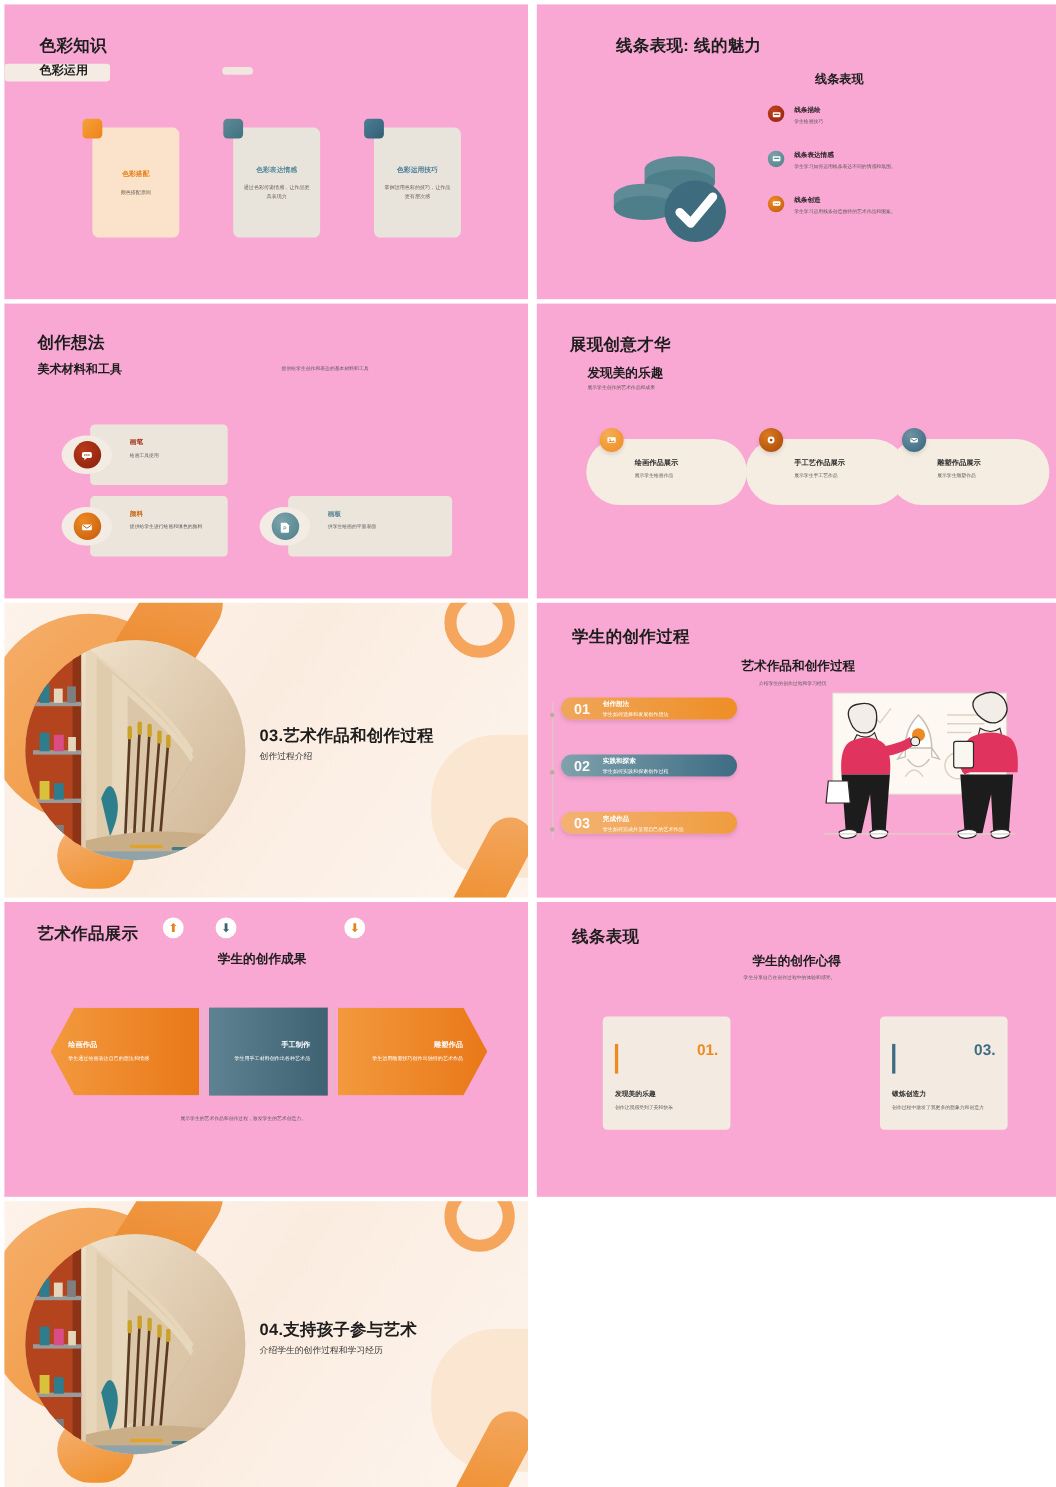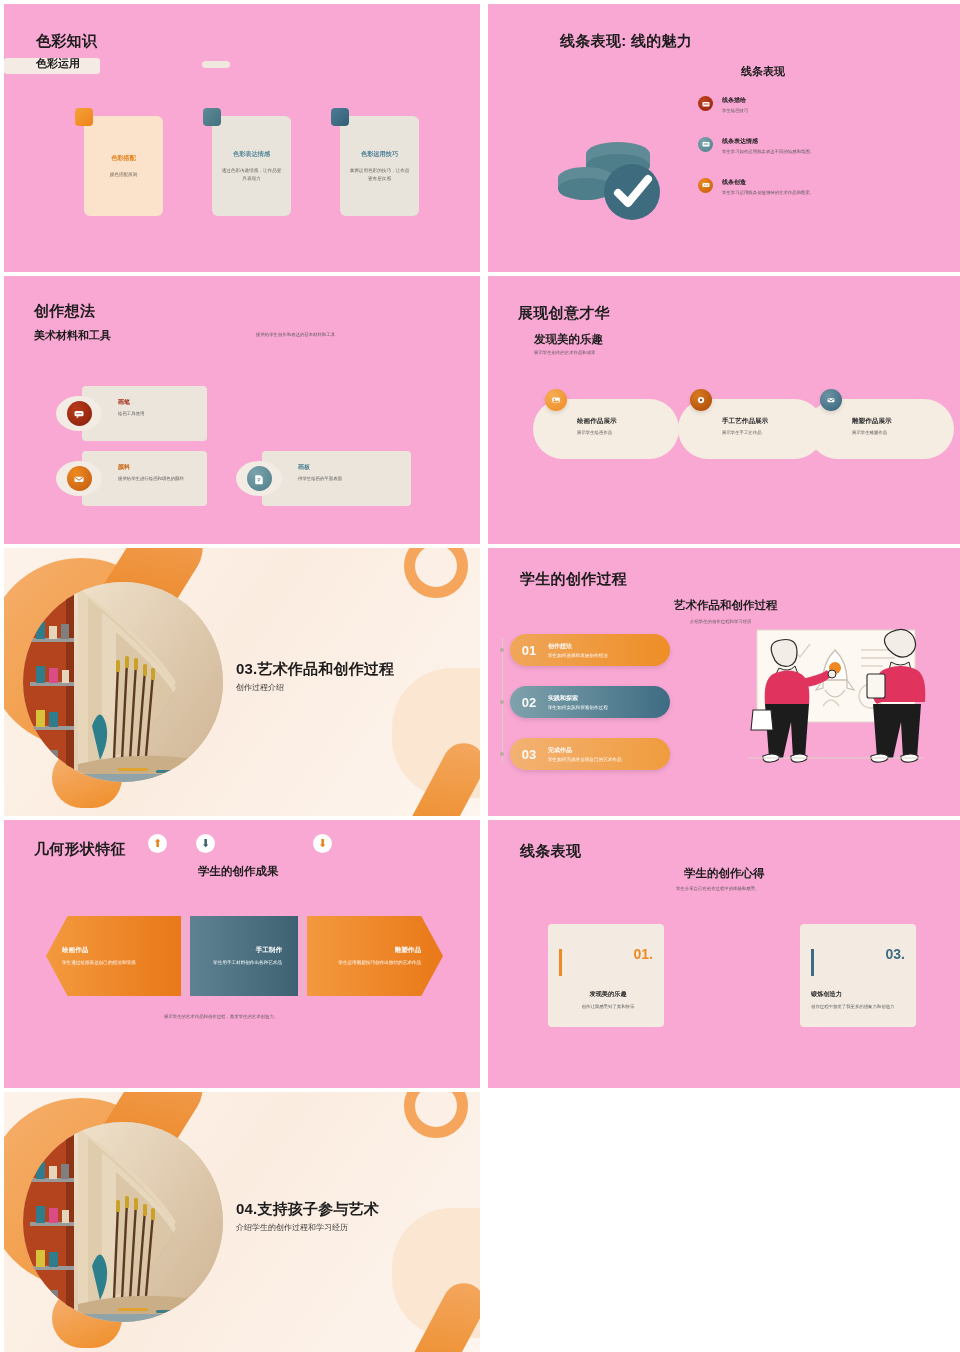--- a/index.html
+++ b/index.html
@@ -74,21 +74,21 @@
   .w-txt h5 { font-size:6.6px; font-weight:bold; margin-bottom:4px; }
 
   
   .sec { background:linear-gradient(125deg,#fdf3ea 0%,#fbece0 45%,#fdf5ee 100%); }
   .blob { position:absolute; border-radius:50%; }
   .sec-title { position:absolute; left:232px; top:112px; font-size:15px; font-weight:bold; color:#1d1d1d; letter-spacing:.2px; }
   .sec-sub { position:absolute; left:232px; top:134px; font-size:8px; color:#3a3a3a; }
   .photo { position:absolute; left:14px; top:30px; width:210px; height:208px; overflow:hidden; }
 
   
-  .p-bar { position:absolute; left:22px; width:160px; height:32px; border-radius:16px; box-shadow:0 2px 5px rgba(0,0,0,.12); display:flex; align-items:center; }
+  .p-bar { position:absolute; left:22px; width:160px; height:20px; border-radius:16px; box-shadow:0 2px 5px rgba(0,0,0,.12); display:flex; align-items:center; }
   .p-num { font-size:13px; font-weight:bold; color:#fff; width:38px; text-align:center; opacity:.95; }
   .p-bar h5 { font-size:6px; font-weight:bold; color:#fff; margin-bottom:2.5px; }
   .p-bar p { font-size:4.6px; color:#fff; }
   .p-rail { position:absolute; left:14px; top:90px; width:1px; height:125px; background:#d8cec3; }
   .p-dot { position:absolute; left:12px; width:4px; height:4px; border-radius:50%; background:#b8aca0; }
 
   
   .chev { position:absolute; height:80px; display:flex; flex-direction:column; justify-content:center; padding:0 16px; }
   .chev h5 { font-size:6.6px; font-weight:bold; color:#fff; margin-bottom:4px; }
   .chev p { font-size:4.6px; color:#fff; line-height:1.55; }
@@ -425,21 +425,21 @@
       <path d="M132 54 q-6 14 2 22 l8 -4 q-4 -10 0 -18z" fill="#E0335E"></path>
       <rect x="124" y="46" width="18" height="24" rx="2" fill="#FAF6F0" stroke="#2A2A2A" stroke-width="1.1"></rect>
       <path d="M130 76 l48 0 l-4 54 l-14 0 l-2 -36 l-8 36 l-16 0z" fill="#1C1C1C"></path>
       <path d="M128 128 q11 -4 17 0 q1 5 -8 6 q-10 1 -9 -6z" fill="#fff" stroke="#2A2A2A" stroke-width="1.1"></path>
       <path d="M158 128 q11 -4 17 0 q1 5 -8 6 q-10 1 -9 -6z" fill="#fff" stroke="#2A2A2A" stroke-width="1.1"></path>
       <line x1="6" y1="130" x2="180" y2="130" stroke="#DCD2C6" stroke-width="1.2"></line>
     </svg>
   </div>
 
   <div class="slide">
-    <div class="title" style="left:30px; top:20px;">几何形状特征</div>
+    <div class="title" style="left:30px; top:20px;">艺术作品展示</div>
     <div class="subtitle" style="position:absolute; left:194px; top:44px; font-size:11.5px;">学生的创作成果</div>
 
     <div class="chev" style="left:42px; top:96px; width:135px; background:linear-gradient(90deg,#F3993E,#E97818); clip-path:polygon(0 50%,16% 0,100% 0,100% 100%,16% 100%);">
       <h5>绘画作品</h5>
       <p style="width:88px;">学生通过绘画表达自己的想法和情感</p>
     </div>
     <div class="chev-ico" style="left:144px; color:#E8821C;">⬆</div>
 
     <div class="divider" style="left:181px; top:96px;"></div>
 
@@ -458,21 +458,21 @@
     <div class="chev-ico" style="left:309px; color:#E8821C;">⬇</div>
 
     <div class="micro" style="position:absolute; left:160px; top:194px;">展示学生的艺术作品和创作过程，激发学生的艺术创造力。</div>
   </div>
 
   <div class="slide">
     <div class="title" style="left:32px; top:22px;">线条表现</div>
     <div class="subtitle" style="position:absolute; left:196px; top:46px; font-size:11.5px;">学生的创作心得</div>
     <div class="micro" style="position:absolute; left:188px; top:66px;">学生分享自己在创作过程中的体验和感受。</div>
 
-    <div class="i-card" style="left:60px; top:104px;text-align:center;">
+    <div class="i-card" style="left:60px; top:104px;">
       <div class="i-accent" style="background:#EE8A21;"></div>
       <div class="i-num" style="color:#EE8A21;">01.</div>
       <div class="i-body">
         <h5>发现美的乐趣</h5>
         <div class="micro">创作让我感受到了美和快乐</div>
       </div>
     </div>
 
 
     <div class="i-card" style="left:312px; top:104px;">

